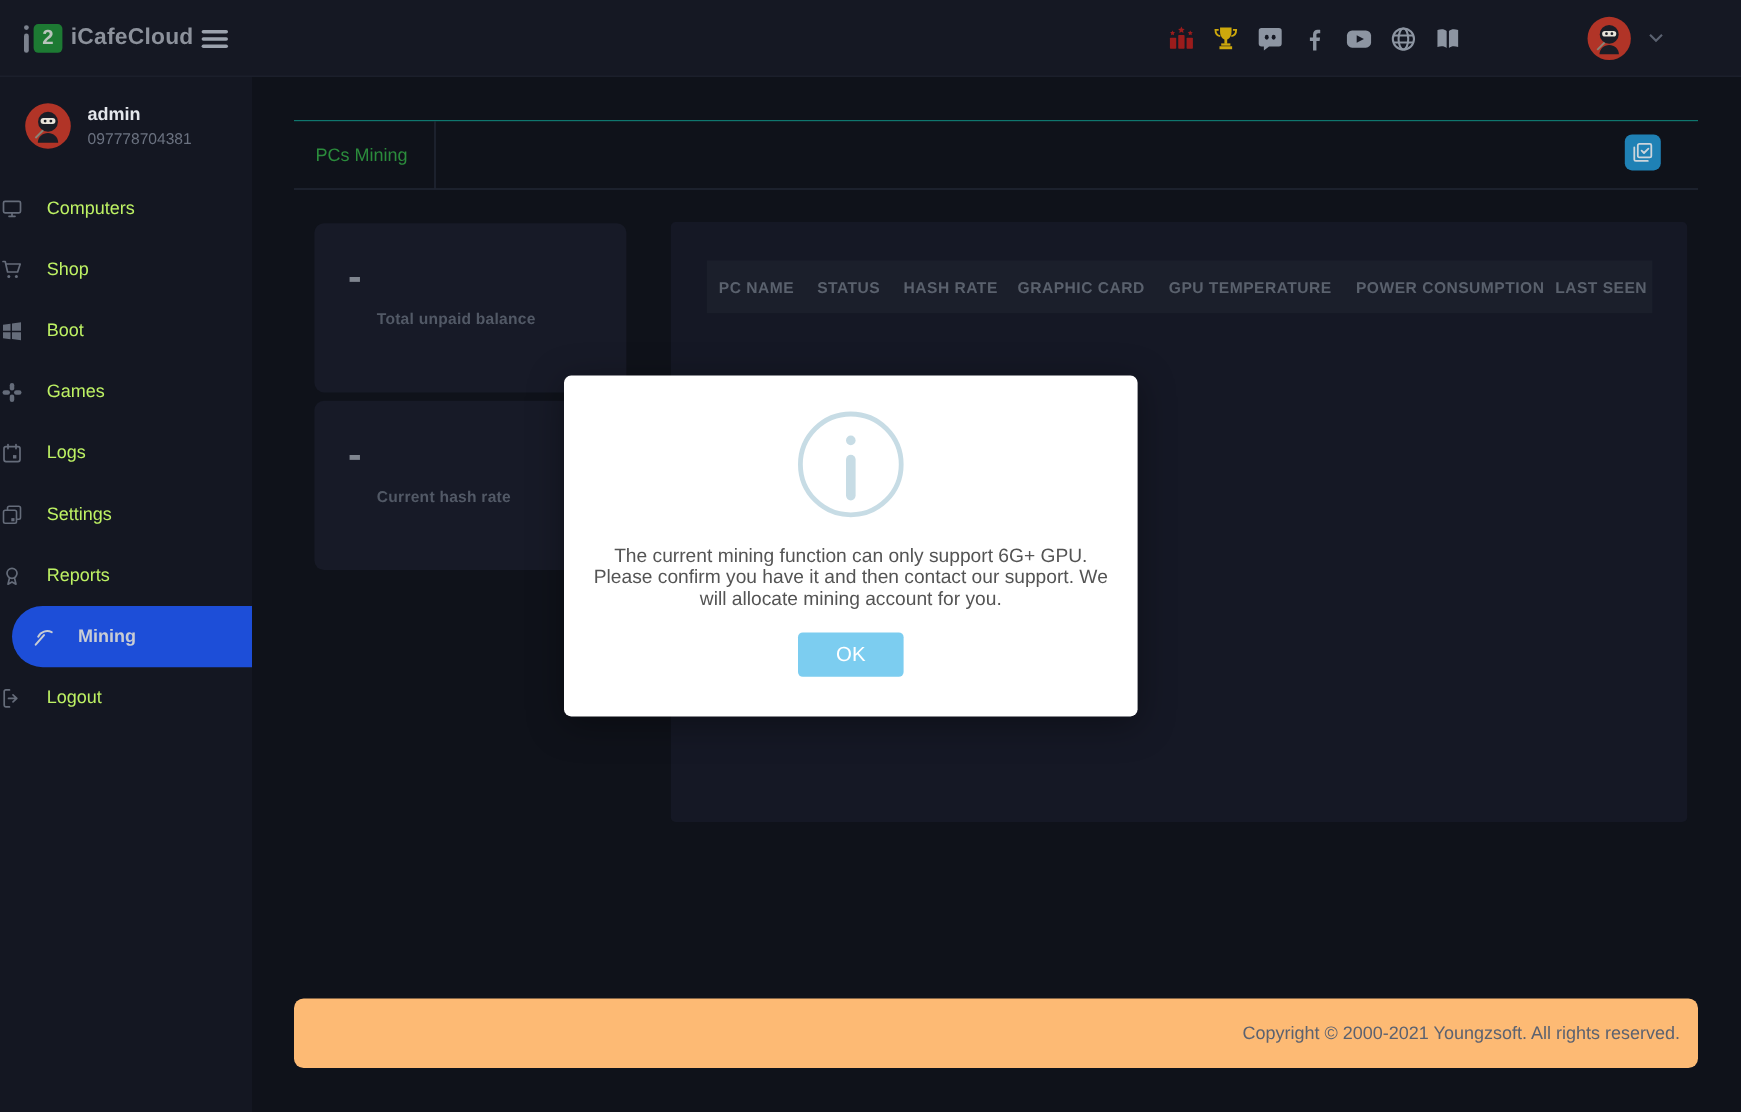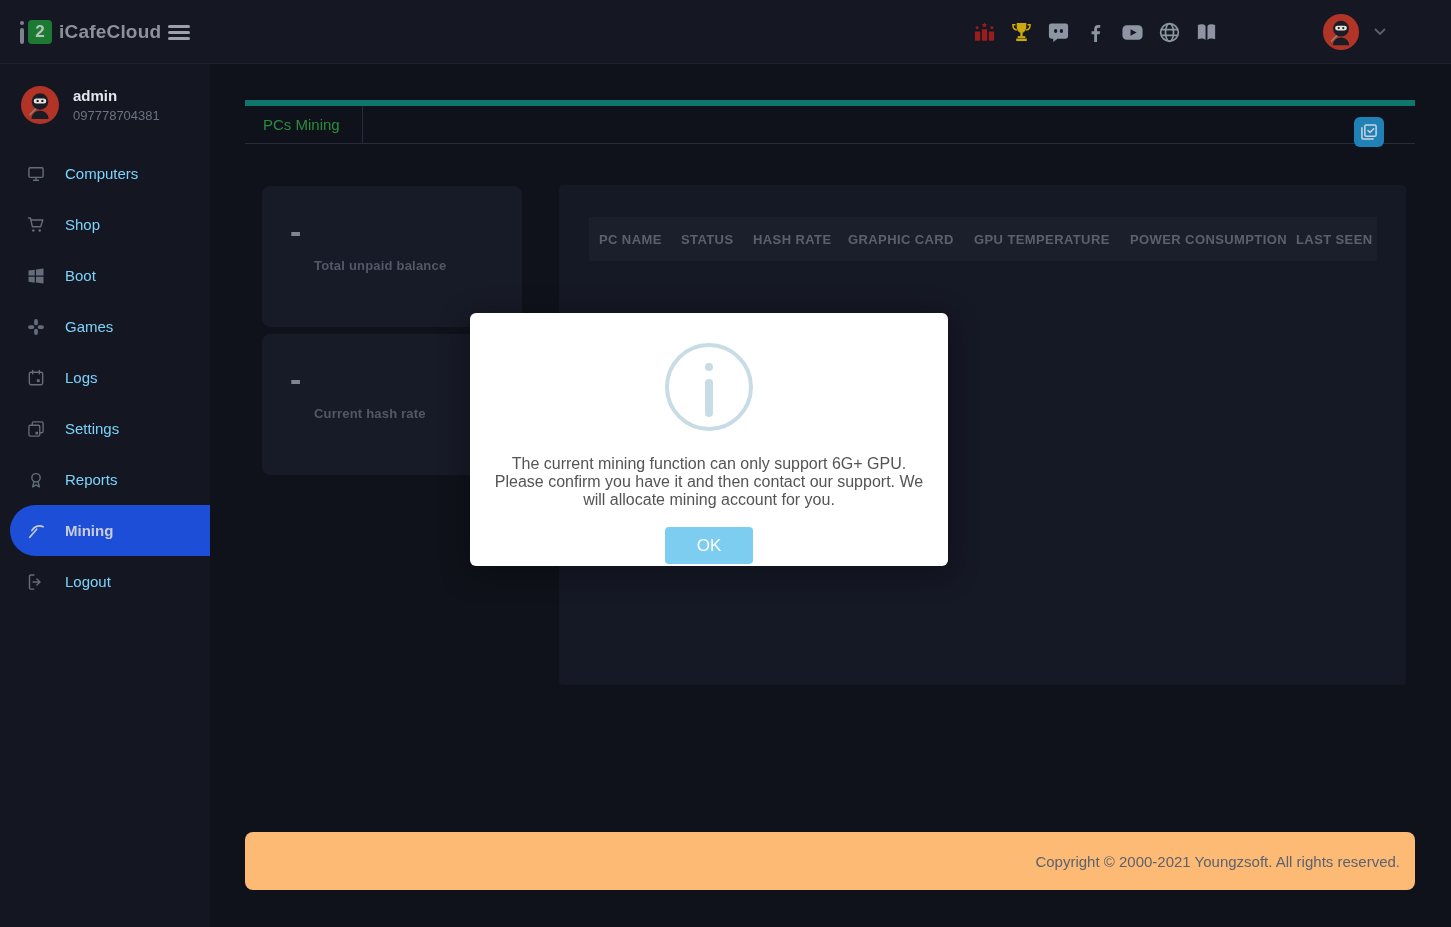--- a/index.html
+++ b/index.html
@@ -45,34 +45,34 @@
     background:#141722; z-index:1;
   }
   .profile { height:82px; display:flex; align-items:center; gap:13px; padding:0 20px; }
   .profile svg { width:40px; height:40px; flex:none; }
   .profile-name { color:#e4e7ec; font-size:15px; font-weight:bold; margin-bottom:4px; }
   .profile-phone { color:#6b7280; font-size:13px; }
 
   .menu { margin-top:2px; }
   .menu-item {
     height:51px; display:flex; align-items:center; gap:19px;
-    padding-left:26px; color:#7dd3fc; font-size:15px; cursor:pointer;
+    color:#bef264; font-size:15px; cursor:pointer;
   }
   .menu-item svg { width:20px; height:20px; flex:none; }
   .menu-item.active {
     background:#1d4ed8; border-radius:26px 0 0 26px;
     margin-left:10px; padding-left:16px; color:#c8ccd4; font-weight:bold;
   }
 
   
   .content { position:absolute; left:210px; top:64px; right:0; bottom:0; background:#0f121a; }
 
   .tabbar {
-    position:absolute; left:35px; top:36px; width:1170px; height:44px;
-    border-top:6px solid #0f766e; border-bottom:1px solid #262c3b;
+    position:absolute; left:35px; top:36px; width:1170px; height:58px;
+    border-top:1px solid #0f766e; border-bottom:1px solid #262c3b;
     display:flex; align-items:flex-end;
   }
   .tab {
     height:100%; display:flex; align-items:center;
     padding:0 22px 0 18px; border-right:1px solid #262c3b;
     color:#2b8c3c; font-size:15px; cursor:pointer;
   }
   .edit-btn {
     position:absolute; right:31px; top:11px; width:30px; height:30px;
     background:#1f81b5; border:none; border-radius:6px; cursor:pointer;
@@ -103,21 +103,21 @@
 
   .footer {
     position:absolute; left:35px; top:768px; width:1170px; height:58px;
     background:#fdba74; border-radius:8px;
     display:flex; align-items:center; justify-content:flex-end;
     padding-right:15px; color:#5c6270; font-size:15px;
   }
 
   
   .modal {
-    position:absolute; left:470px; top:313px; width:478px; height:253px;
+    position:absolute; left:470px; top:313px; width:478px; height:284px;
     background:#ffffff; border-radius:6px; z-index:20;
     box-shadow:0 6px 30px rgba(0,0,0,.35); text-align:center;
   }
   .info-circle {
     margin:30px auto 0; width:88px; height:88px;
     border:4px solid #c7dce5; border-radius:50%; position:relative;
   }
   .info-circle .i-dot {
     position:absolute; top:16px; left:50%; transform:translateX(-50%);
     width:8px; height:8px; border-radius:50%; background:#c7dce5;

